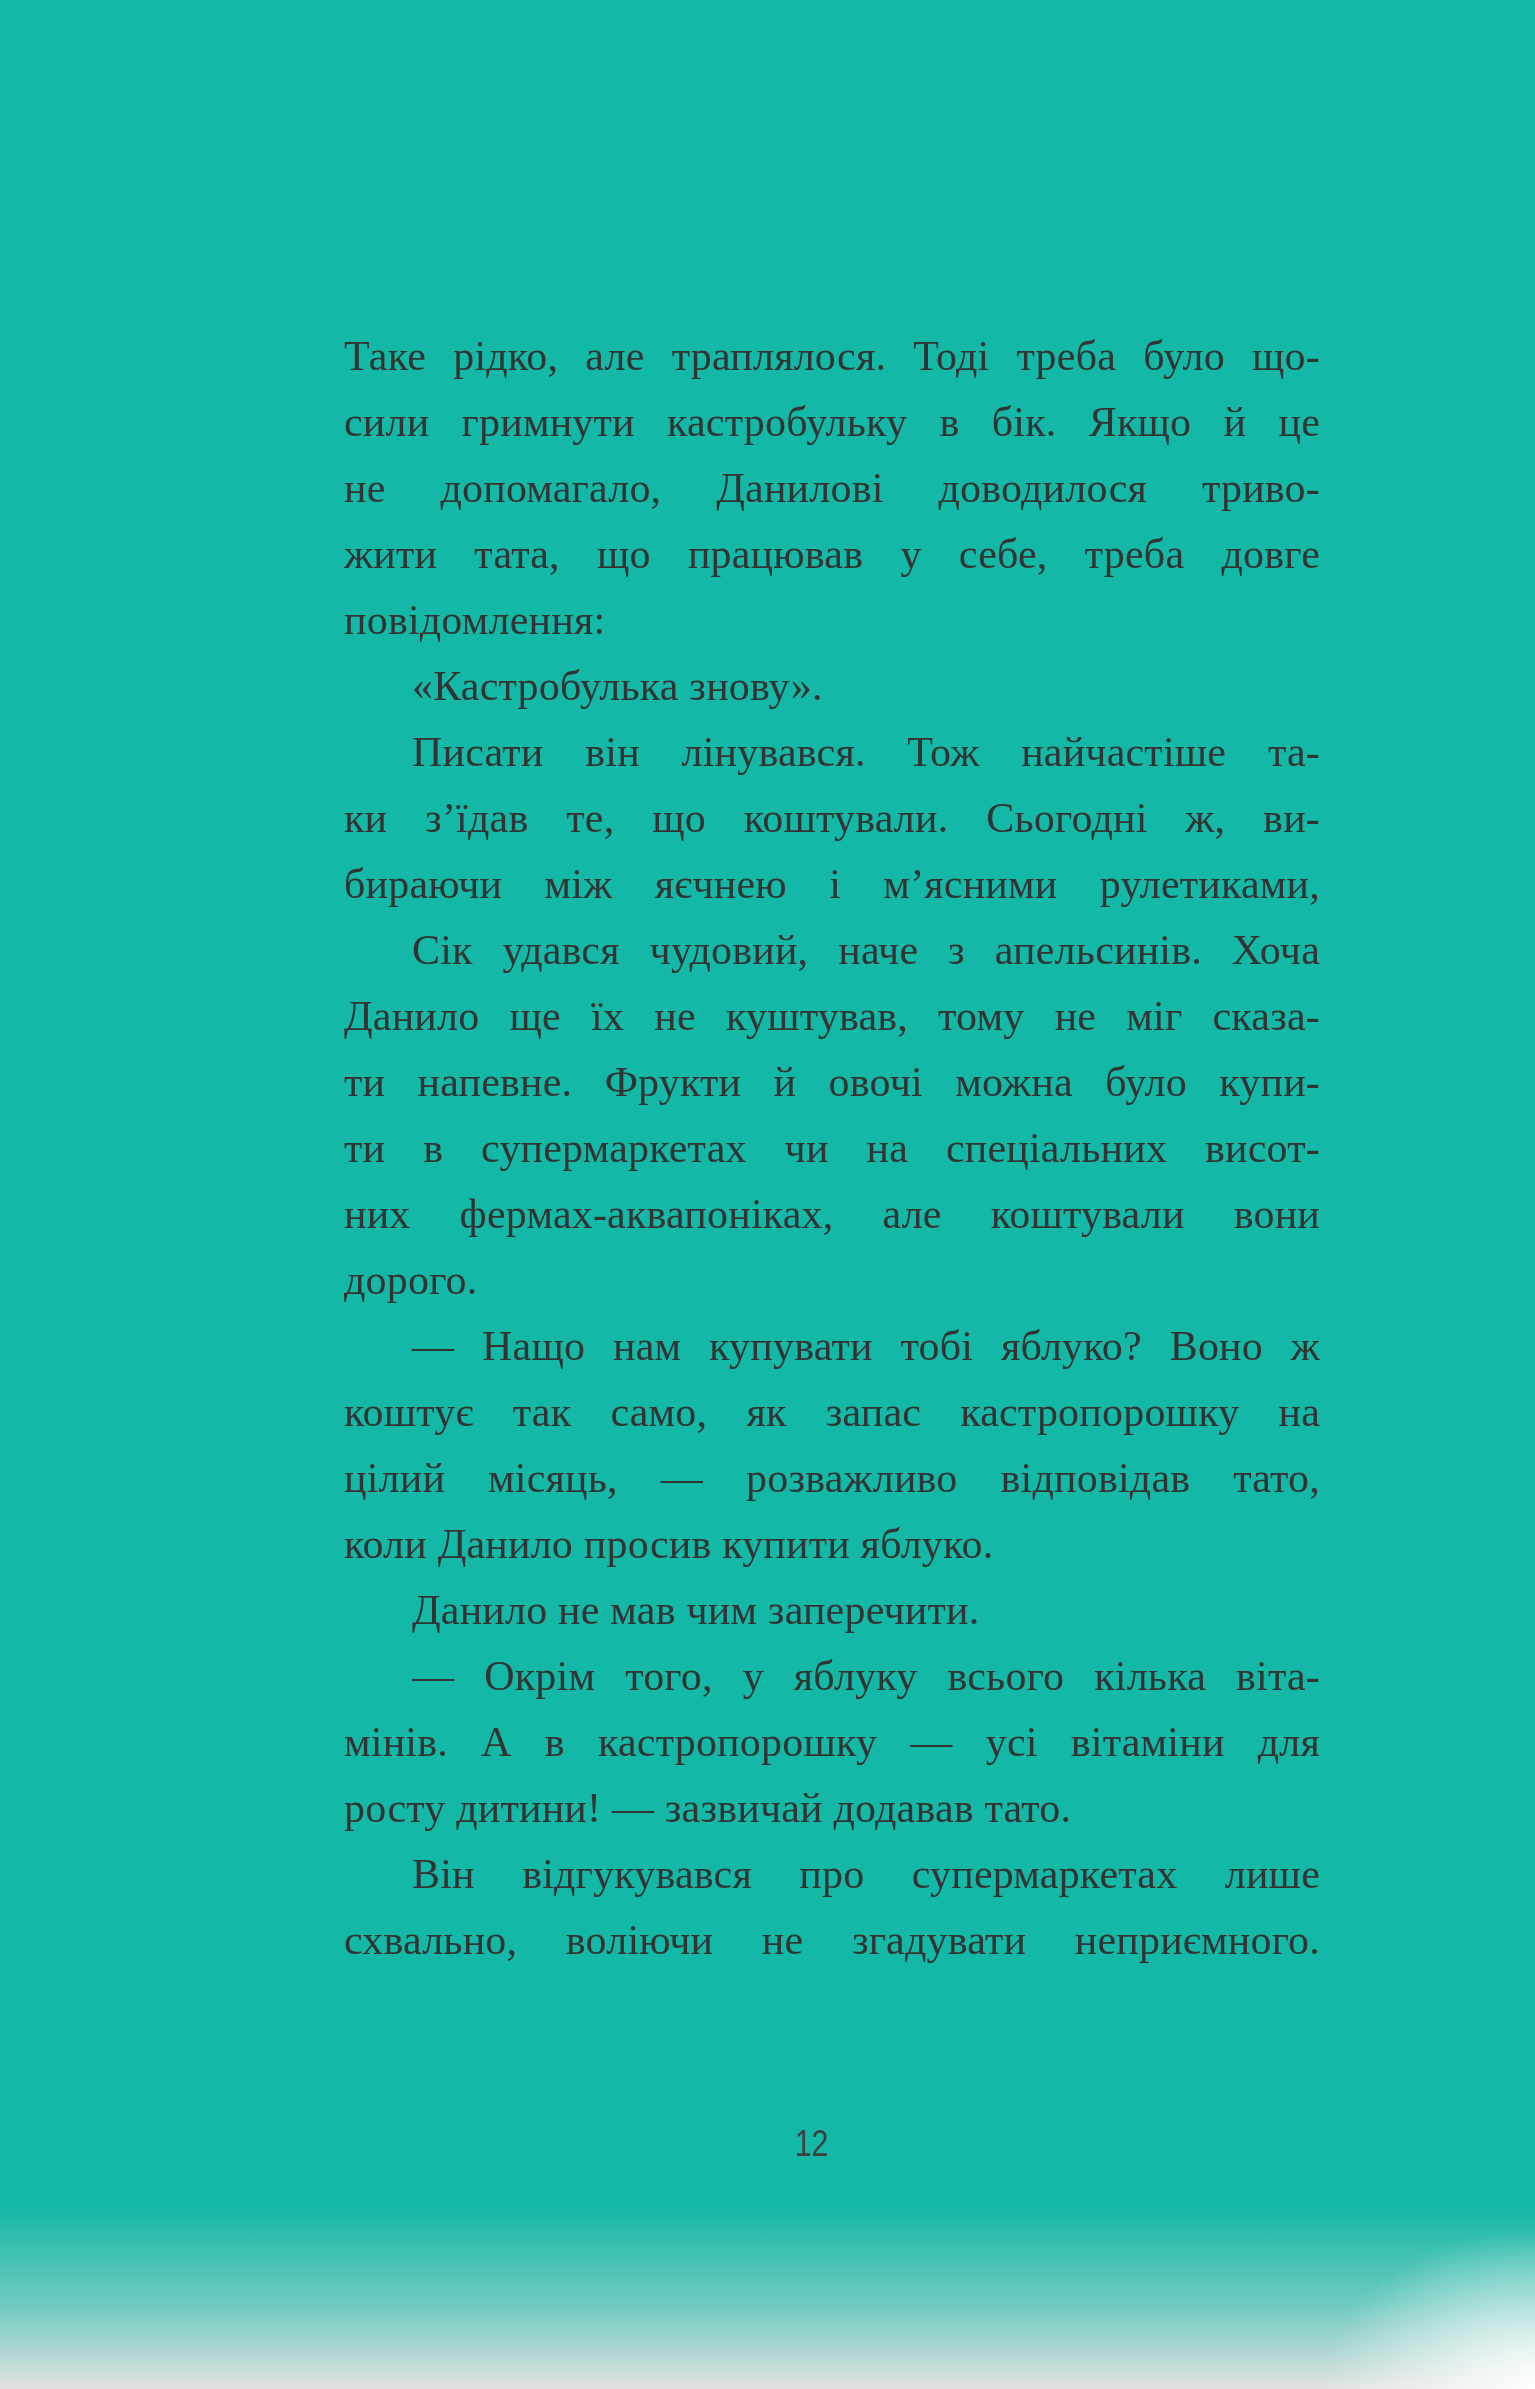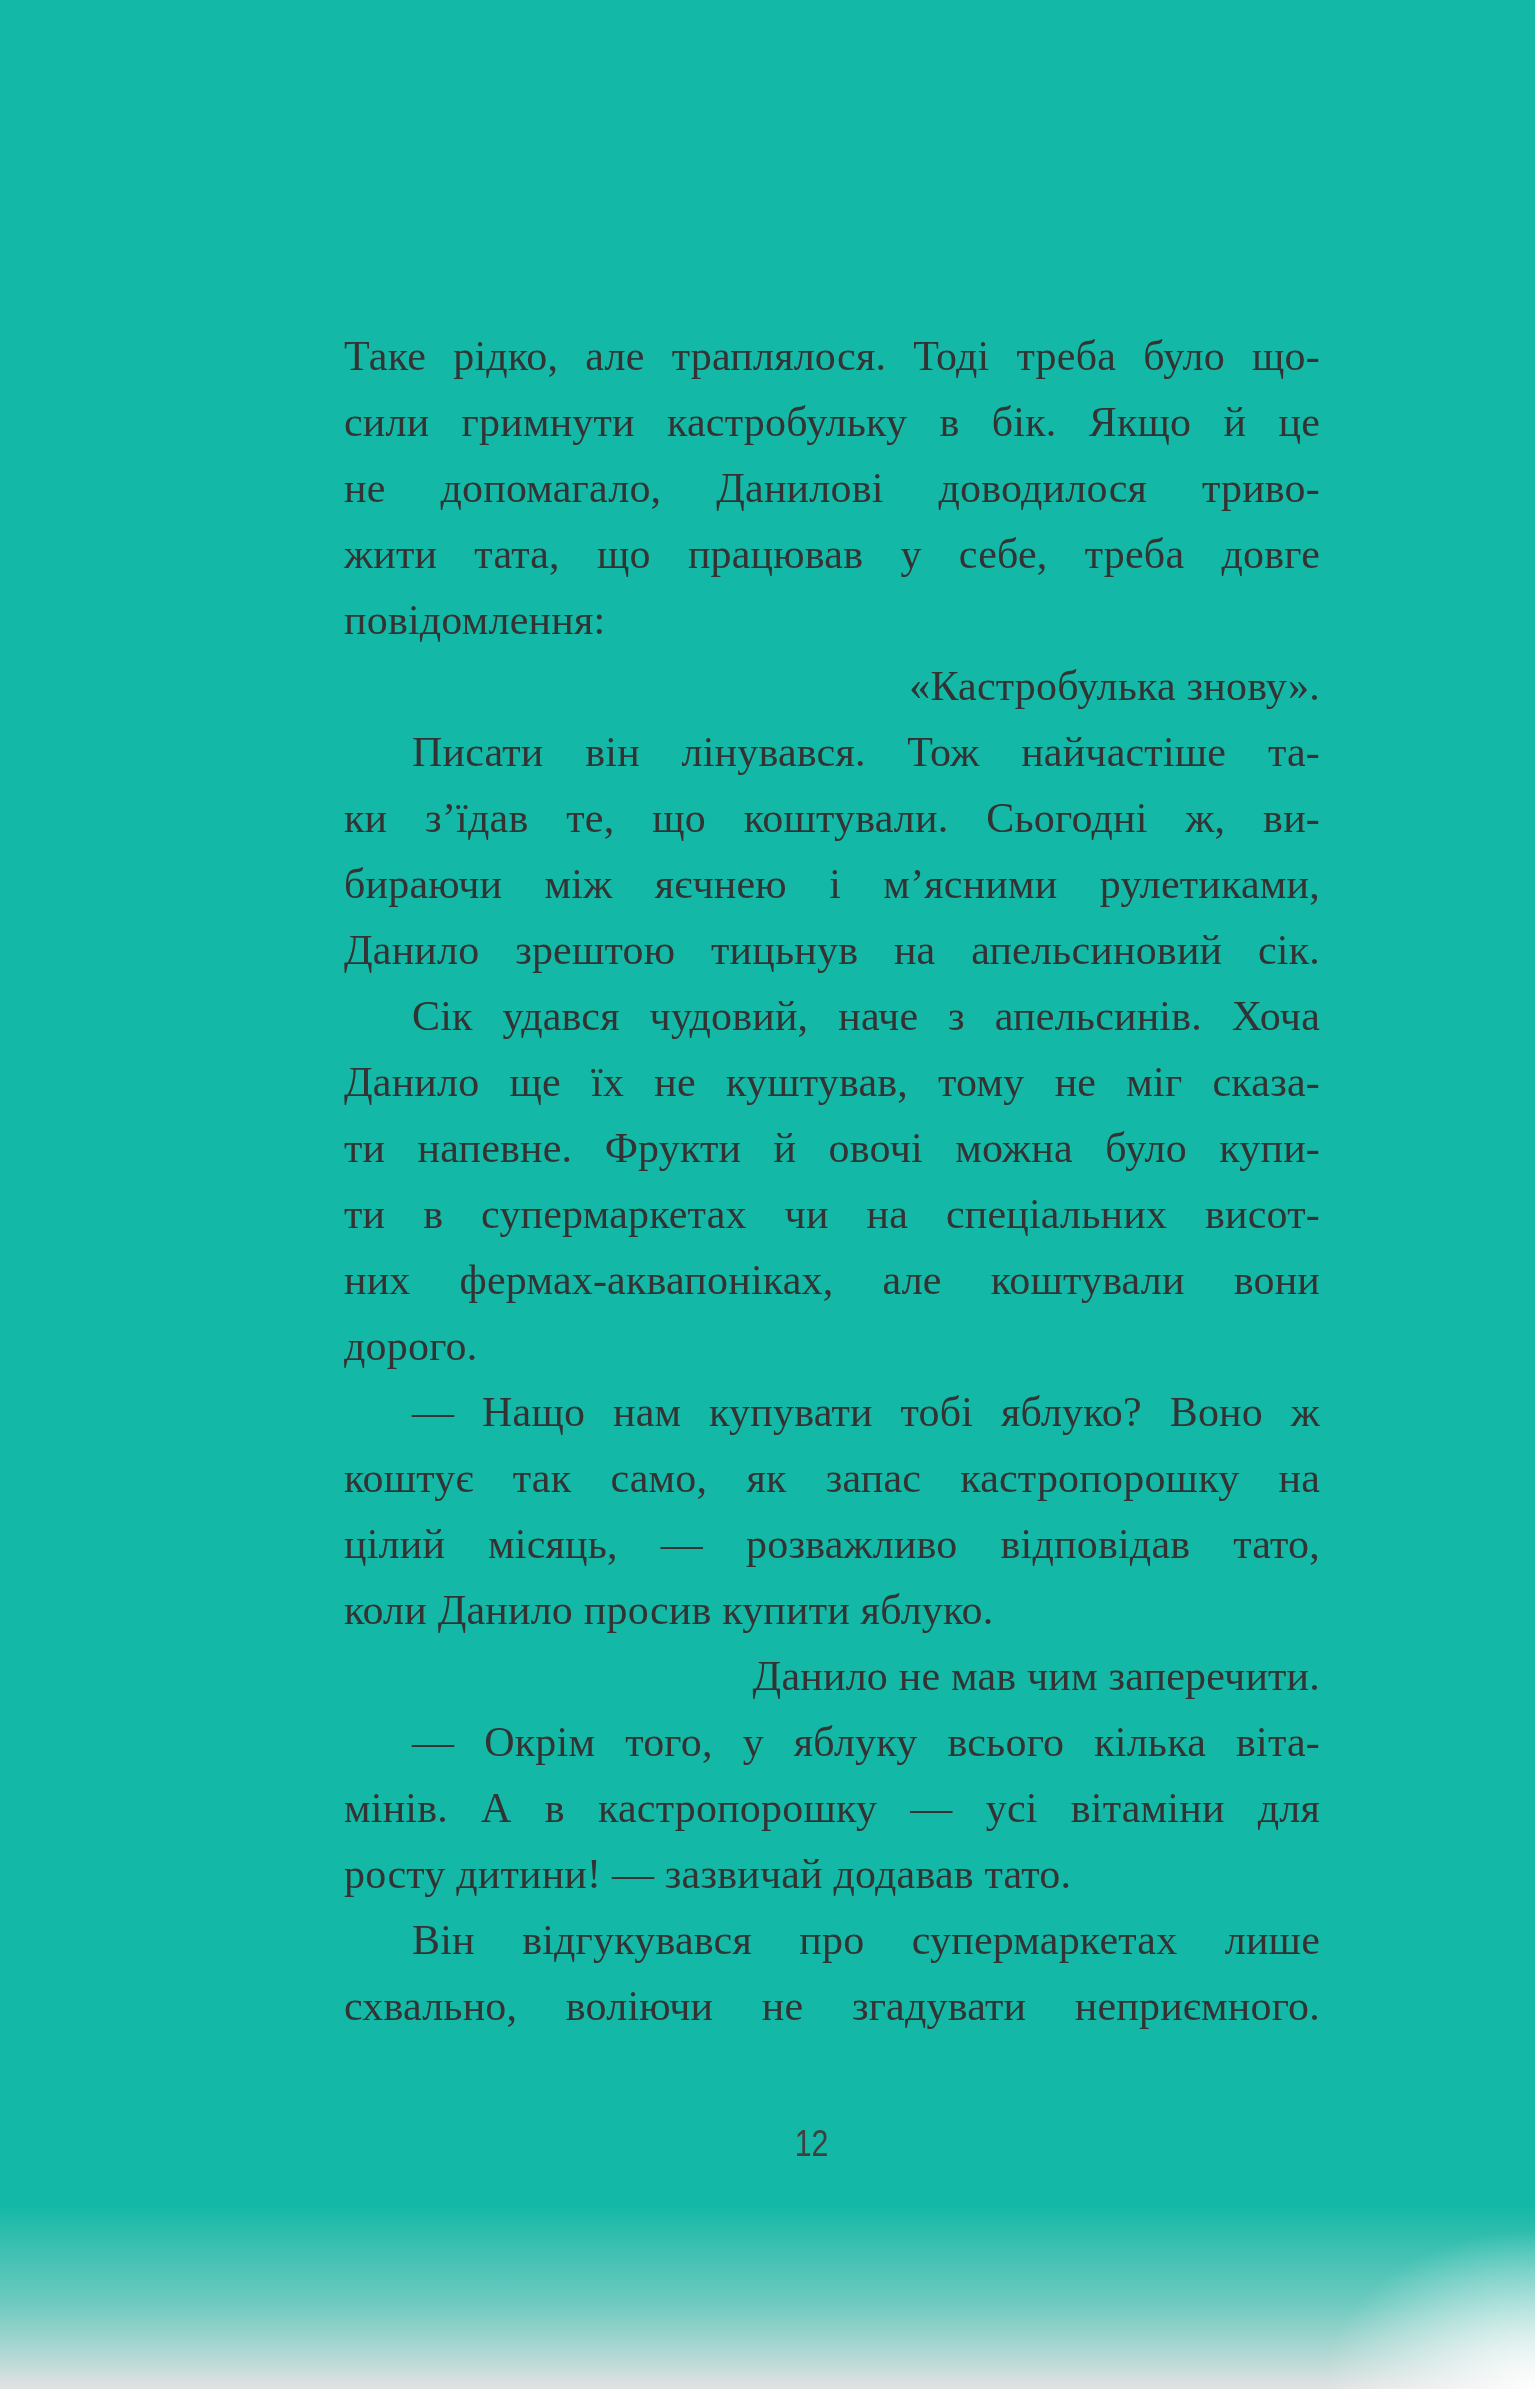--- a/index.html
+++ b/index.html
@@ -32,21 +32,20 @@
     white-space: normal;
     text-align: left;
     letter-spacing: 0.2px;
   }
   .line.just {
     text-align: justify;
     text-align-last: justify;
   }
   .line.ind {
     text-indent: 68px;
-    text-align: right;
   }
   .page-number-wrap {
     position: absolute;
     left: 324px;
     top: 2121px;
     width: 976px;
     text-align: center;
   }
   .page-number {
     display: inline-block;
@@ -80,21 +79,20 @@
         <div class="line just">жити тата, що працював у себе, треба довге</div>
         <div class="line">повідомлення:</div>
       </div>
       <div class="para">
         <div class="line ind">«Кастробулька знову».</div>
       </div>
       <div class="para">
         <div class="line just ind">Писати він лінувався. Тож найчастіше та-</div>
         <div class="line just">ки з’їдав те, що коштували. Сьогодні ж, ви-</div>
         <div class="line just">бираючи між яєчнею і м’ясними рулетиками,</div>
-        <div class="line just">Данило зрештою тицьнув на апельсиновий сік.</div>
       </div>
       <div class="para">
         <div class="line just ind">Сік удався чудовий, наче з апельсинів. Хоча</div>
         <div class="line just">Данило ще їх не куштував, тому не міг сказа-</div>
         <div class="line just">ти напевне. Фрукти й овочі можна було купи-</div>
         <div class="line just">ти в супермаркетах чи на спеціальних висот-</div>
         <div class="line just">них фермах-аквапоніках, але коштували вони</div>
         <div class="line">дорого.</div>
       </div>
       <div class="para">

